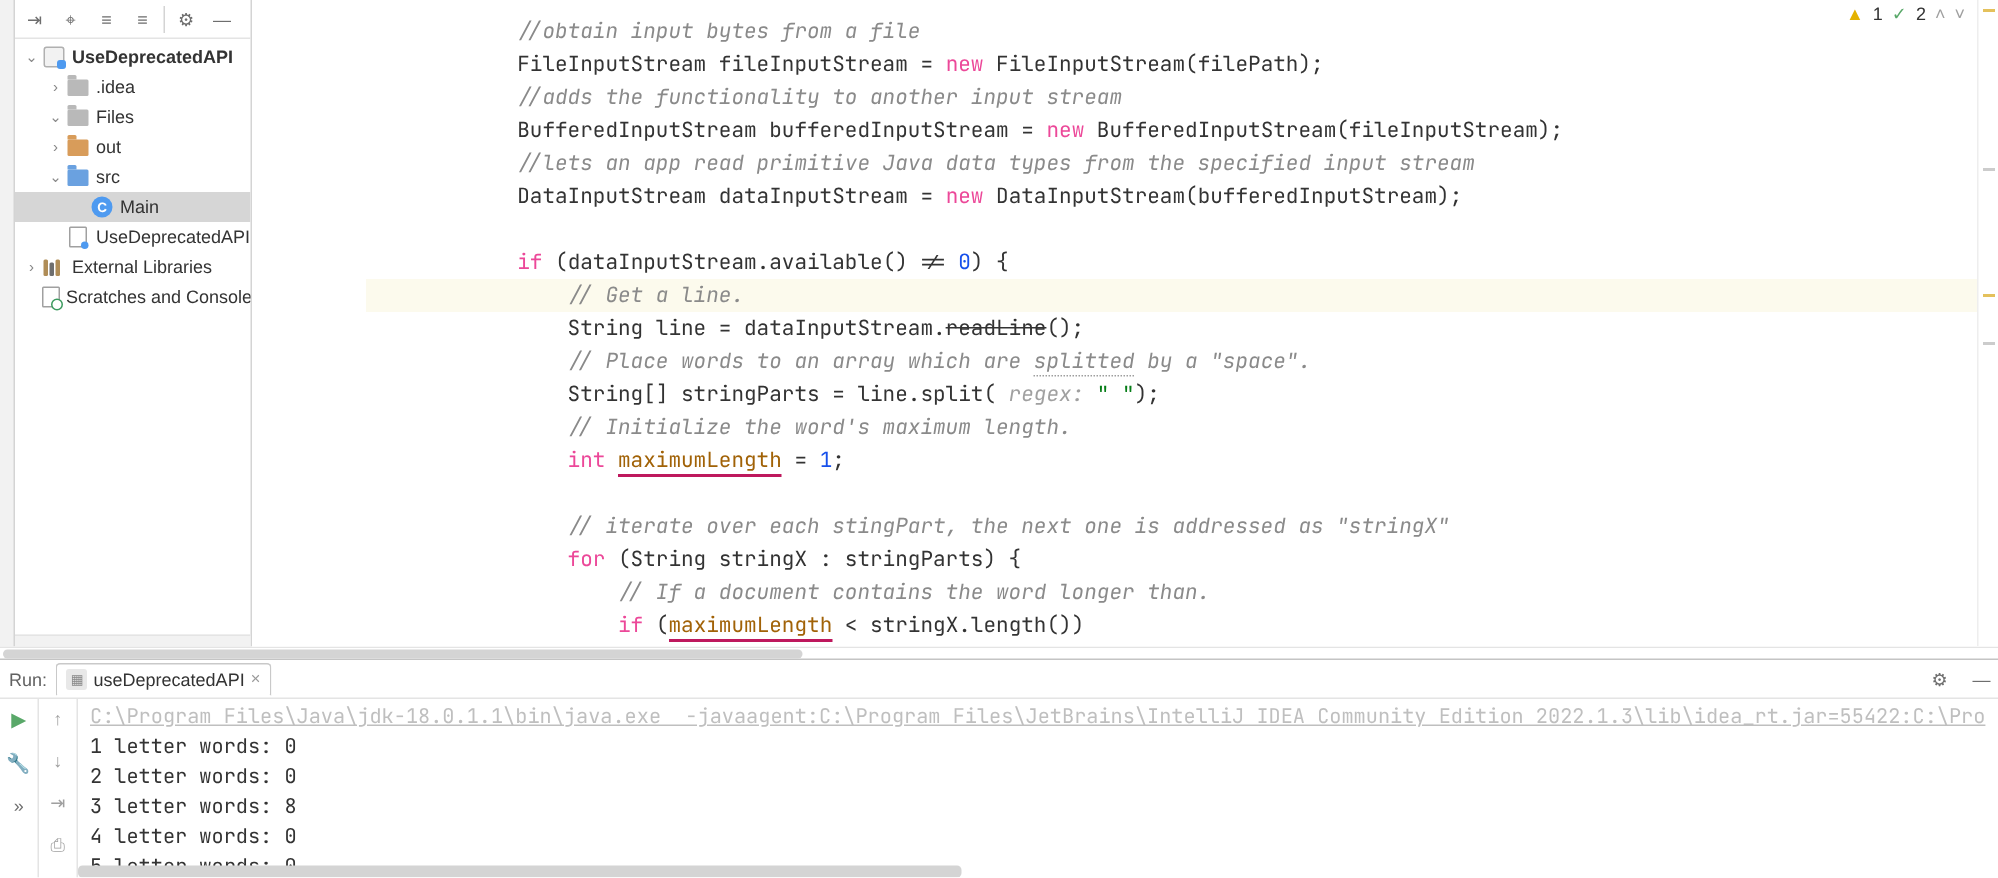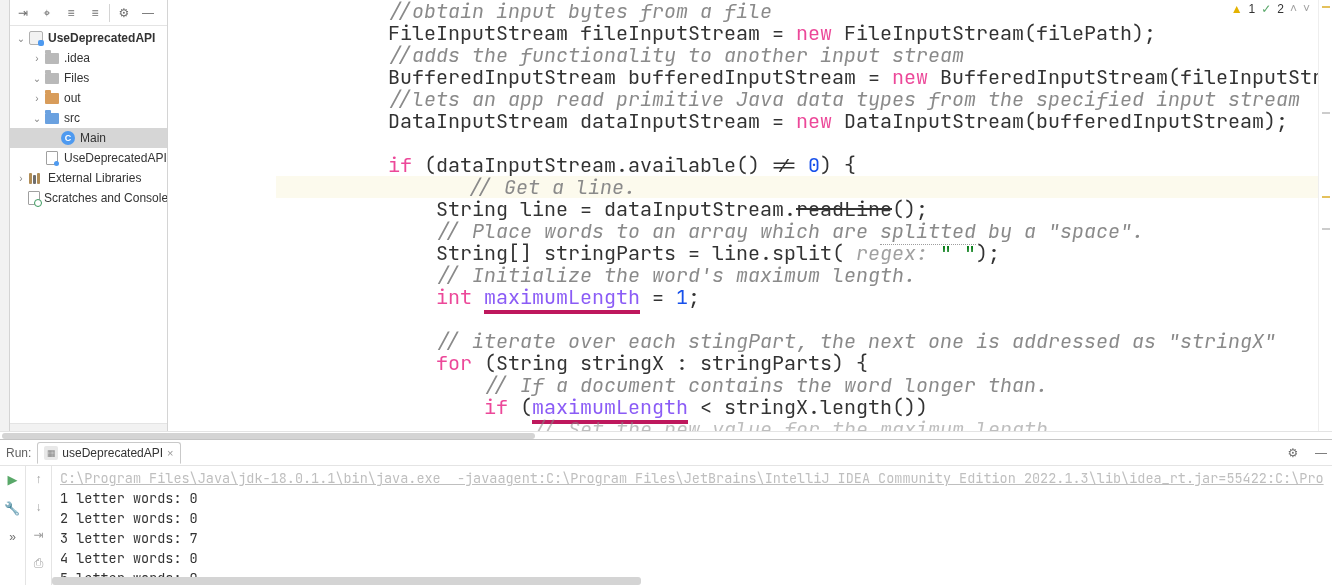--- a/index.html
+++ b/index.html
@@ -35,30 +35,30 @@
   .lib-ico span:nth-child(3){height:11px;}
   .scratch-ico { width:12px; height:14px; background:#fff; border:1px solid #a0a0a0; border-radius:1px; position:relative;}
   .scratch-ico::after{content:"";position:absolute;width:6px;height:6px;border:1px solid #3c9a5f;border-radius:50%;right:-3px;bottom:-3px;background:#fff;}
   .tlabel { font-size:12px; }
   .bold { font-weight:600; }
   .project-foot { height:8px; background:#f2f2f2; border-top:1px solid #e4e4e4;}
   
   .editor { flex:1; display:flex; position:relative; overflow:hidden; background:#fff; }
   .gutter { width: 52px; background:#fff; border-right: 0; }
   .code-scroll { flex:1; overflow:hidden; position:relative; }
-  .code { font-family: "JetBrains Mono","Consolas",monospace; font-size:20px; line-height:22px; white-space: pre; padding-left: 24px; padding-top: 0; }
-  .hl-line { background: #fcfaed; margin-left: 32px; }
+  .code { font-family: "JetBrains Mono","Consolas",monospace; font-size:14px; line-height:22px; white-space: pre; padding-left: 24px; padding-top: 10px; }
+  .hl-line { background: #fcfaed; }
   .c-cmt { color:#8a8a8a; font-style: italic; }
   .c-kw { color:#ec4899; }
   .c-num { color:#1750eb; }
   .c-str { color:#067d17; }
   .c-hint { color:#a0a0a0; font-style: italic; }
   .c-dep { text-decoration: line-through; }
   .c-warn { border-bottom: 1px dotted #9e9e9e; font-style: italic; }
-  .c-unused { color:#8b5cf6; border-bottom: 4px solid #be185d; }
+  .c-unused { color:#a16207; border-bottom: 2px solid #be185d; }
   .ed-status { position:absolute; top:2px; right:22px; display:flex; align-items:center; gap:6px; font-size:12px; }
   .ed-status .tri { color:#e4b200; }
   .ed-status .chk { color:#59a869; }
   .ed-status .navup, .ed-status .navdn { color:#a0a0a0; }
   .minibar { position:absolute; top:0; right:0; width:14px; height:100%; background:#fff; border-left:1px solid #eee; }
   .mark { position:absolute; right:2px; width:8px; height:2px; }
   .mark.y { background:#e4c15c; }
   .mark.w { background:#cccccc; }
   .ed-bot { height:8px; border-top:1px solid #e4e4e4; background:#fff; display:flex;}
   .ed-bot .thumb { width:40%; height:6px; margin:1px 0 0 2px; background:#d4d4d4; border-radius:3px;}
@@ -214,20 +214,20 @@
         <span>↑</span>
         <span>↓</span>
         <span>⇥</span>
         <span>⎙</span>
         <span>✖</span>
       </div>
       <div class="console">
         <div class="faded">C:\Program Files\Java\jdk-18.0.1.1\bin\java.exe  -javaagent:C:\Program Files\JetBrains\IntelliJ IDEA Community Edition 2022.1.3\lib\idea_rt.jar=55422:C:\Pro</div>
         <div>1 letter words: 0</div>
         <div>2 letter words: 0</div>
-        <div>3 letter words: 7</div>
+        <div>3 letter words: 8</div>
         <div>4 letter words: 0</div>
         <div>5 letter words: 0</div>
         <div class="cons-scroll"></div>
       </div>
     </div>
   </div>
 </div>
 
 </body></html>

